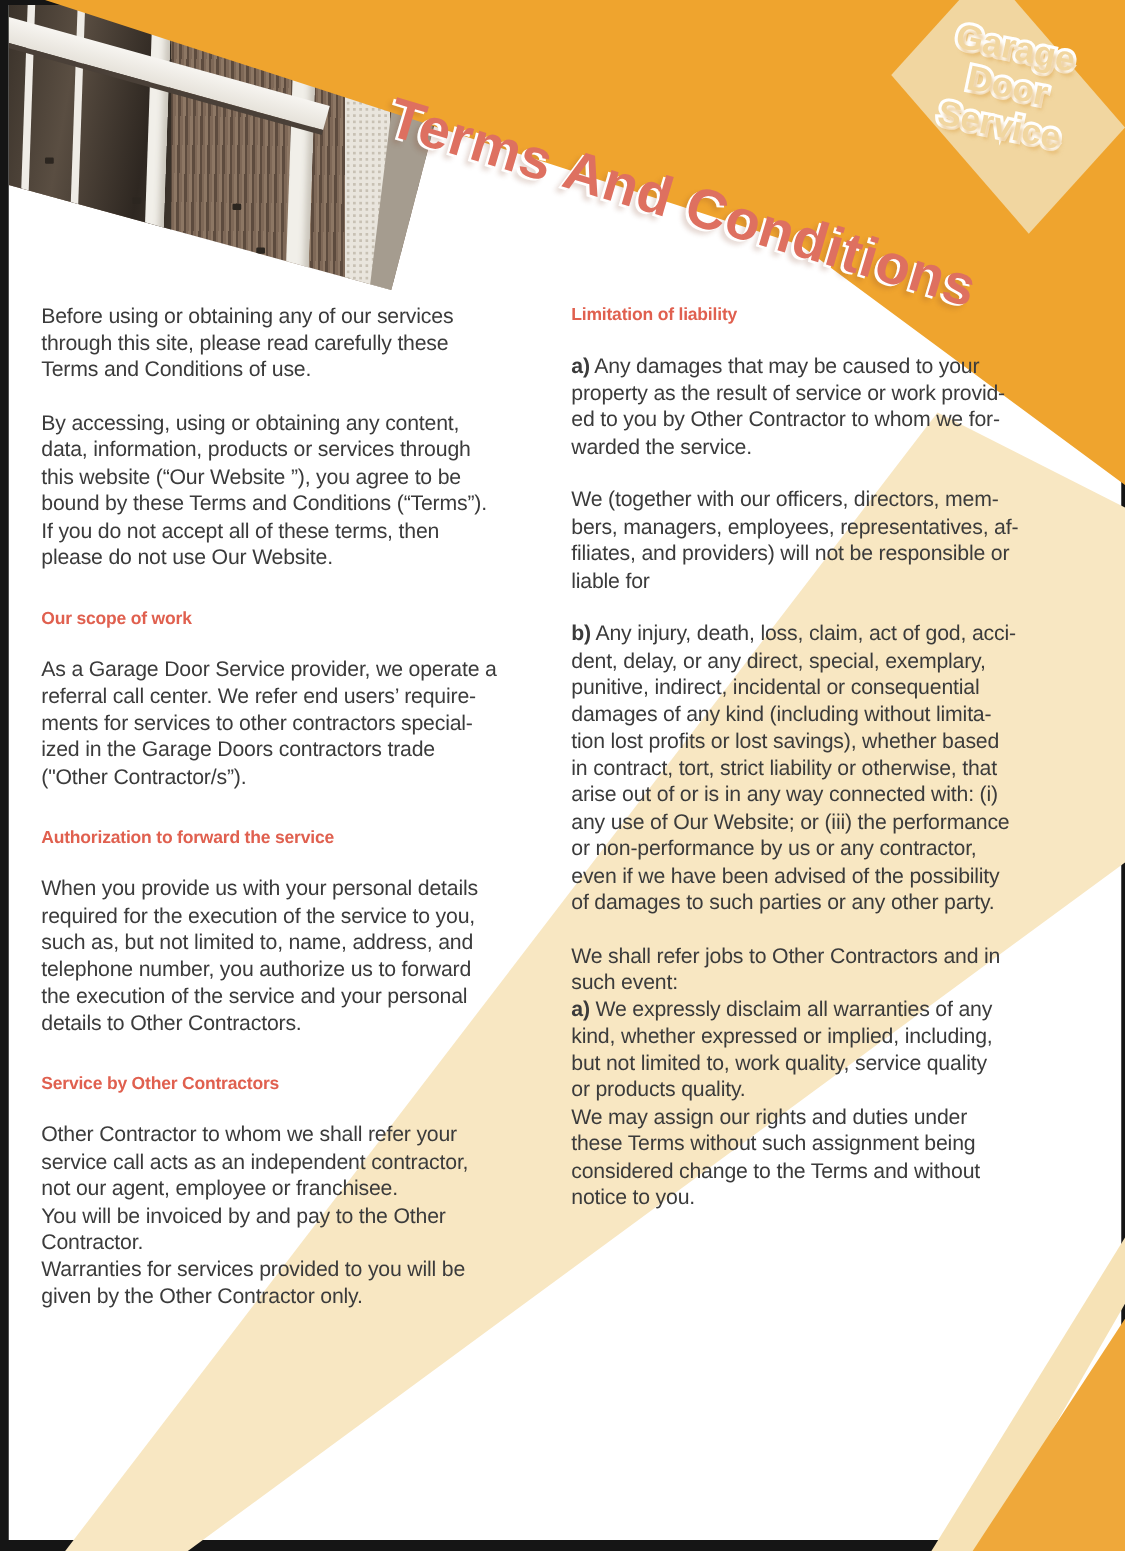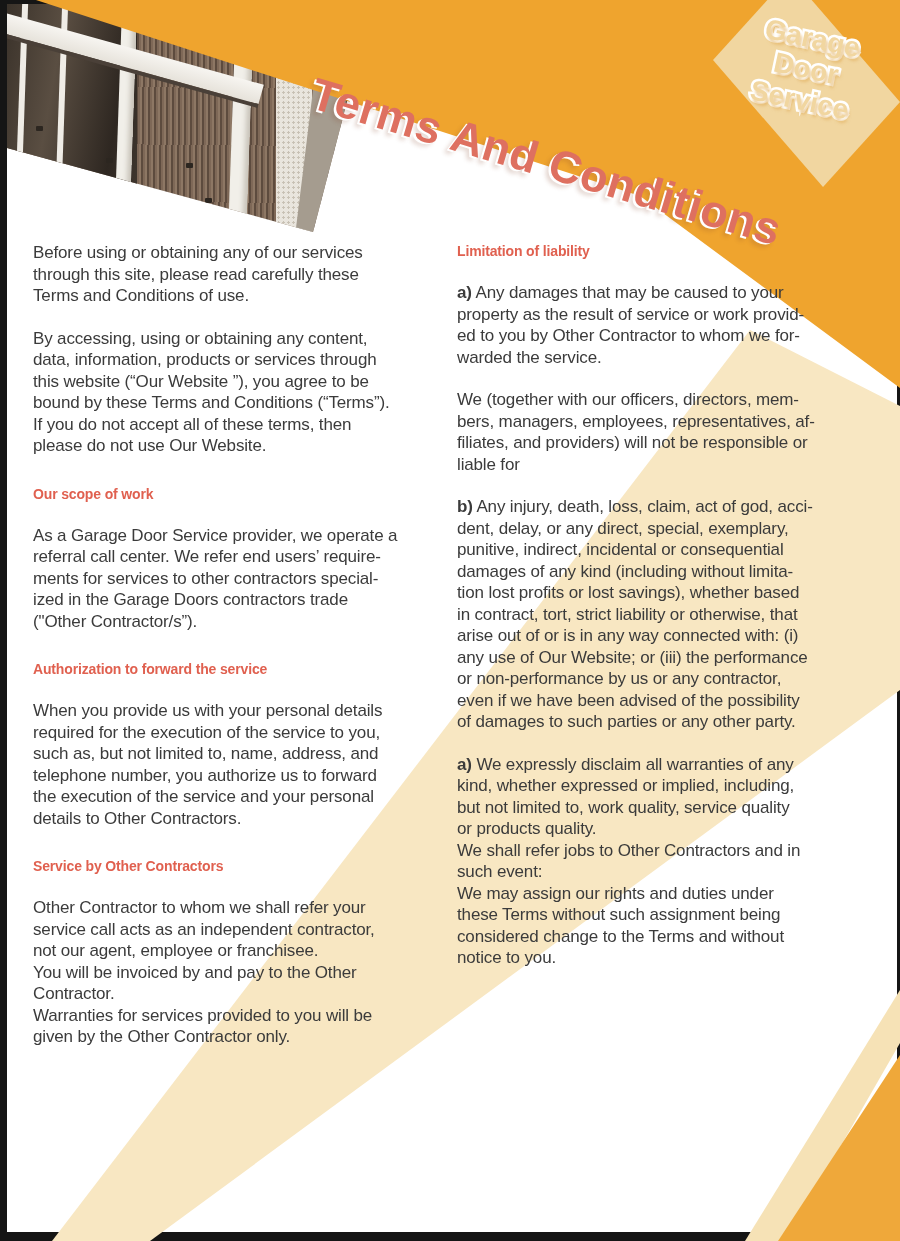--- a/index.html
+++ b/index.html
@@ -137,24 +137,24 @@
 dent, delay, or any direct, special, exemplary,
 punitive, indirect, incidental or consequential
 damages of any kind (including without limita-
 tion lost profits or lost savings), whether based
 in contract, tort, strict liability or otherwise, that
 arise out of or is in any way connected with: (i)
 any use of Our Website; or (iii) the performance
 or non-performance by us or any contractor,
 even if we have been advised of the possibility
 of damages to such parties or any other party.</span></p>
+    <p class="p tight">We shall refer jobs to Other Contractors and in
+such event:</p>
     <p class="p tight"><b class="marker">a)</b><span> We expressly disclaim all warranties of any
 kind, whether expressed or implied, including,
 but not limited to, work quality, service quality
 or products quality.</span></p>
-    <p class="p tight">We shall refer jobs to Other Contractors and in
-such event:</p>
     <p class="p">We may assign our rights and duties under
 these Terms without such assignment being
 considered change to the Terms and without
 notice to you.</p>
   </div>
 </div>
 
 </body></html>

